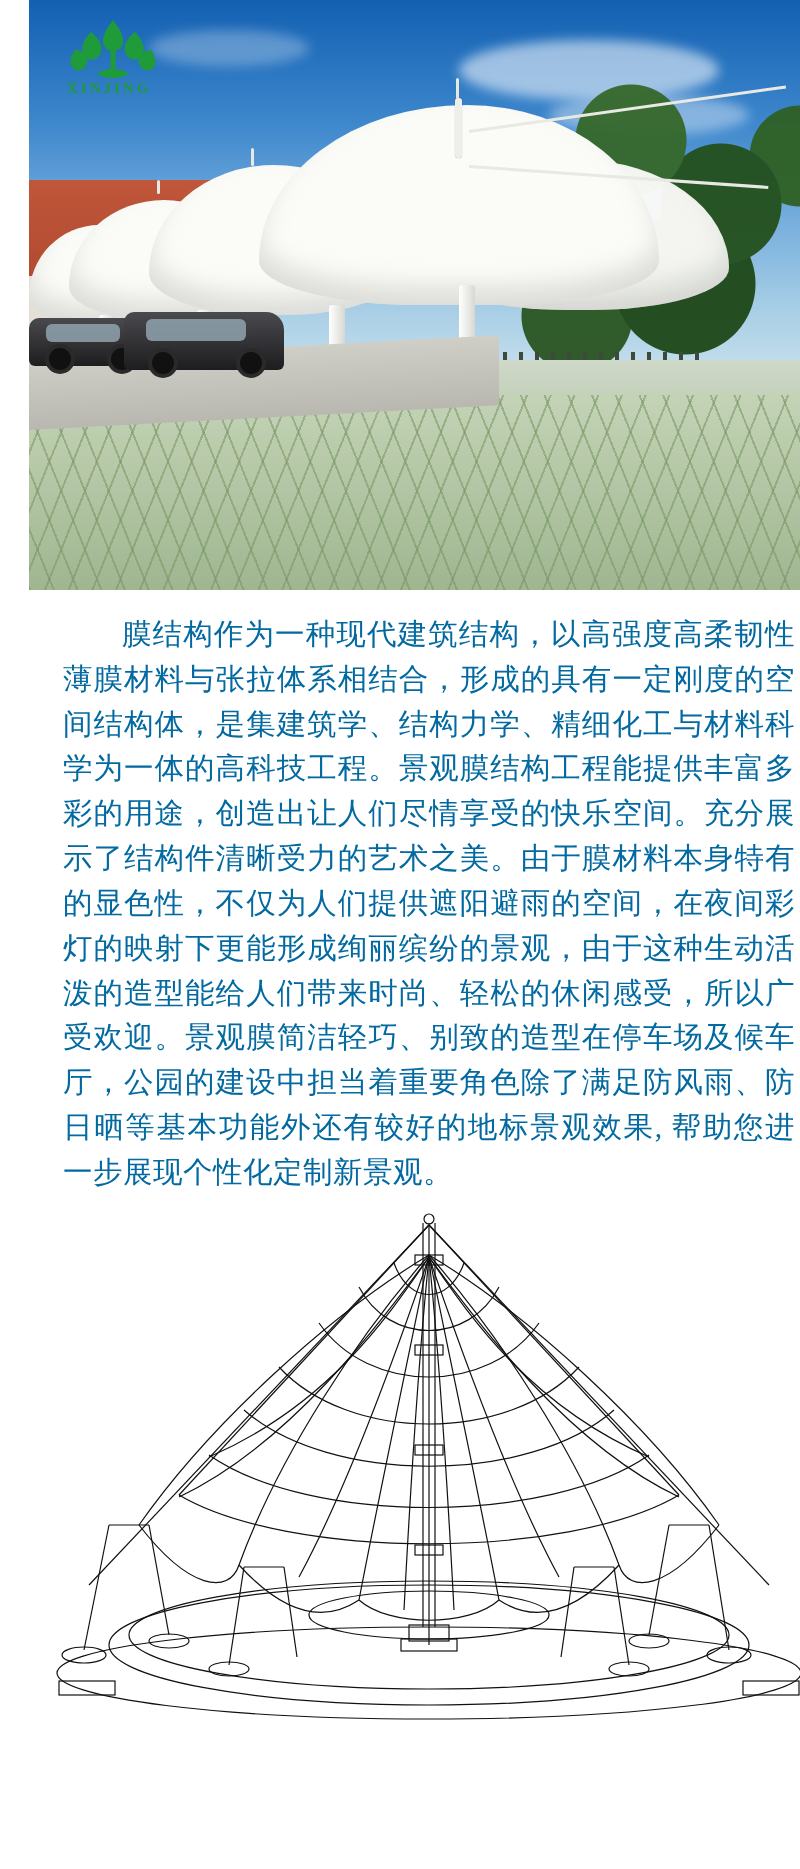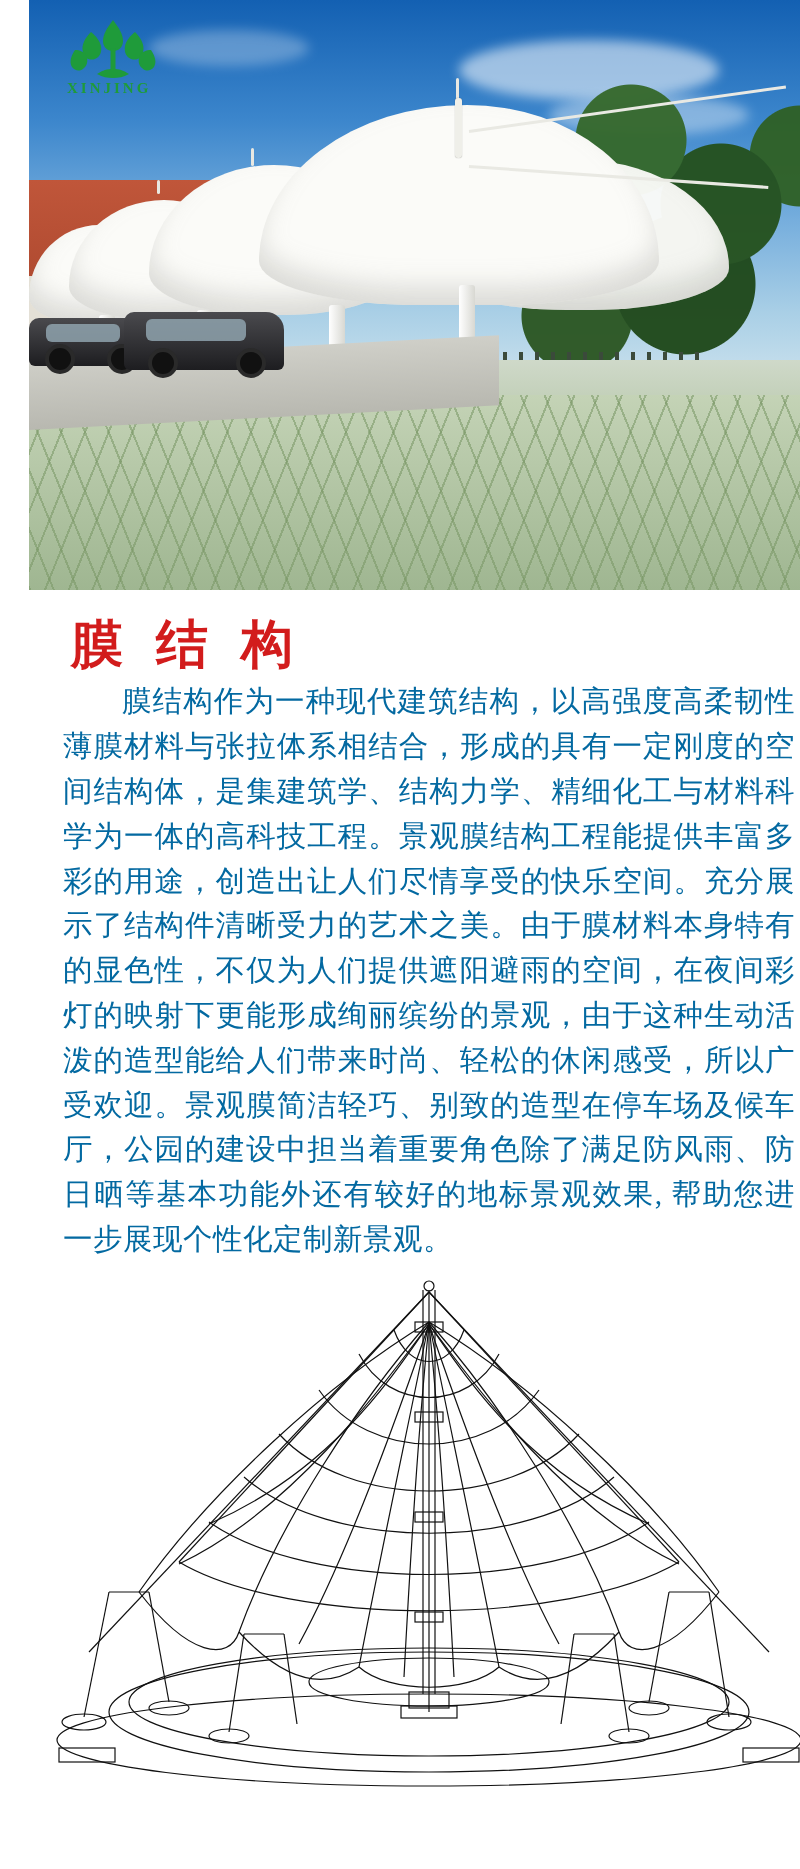--- a/index.html
+++ b/index.html
@@ -285,21 +285,20 @@
           <path d="M84 32c4 6 6 12 3 17-3 4-8 5-12 1-4-3-4-9-2-13 2-3 6-5 11-5z"></path>
           <rect x="43.5" y="30" width="5" height="28" rx="2"></rect>
           <path d="M30 56c6-4 10-5 16-5s10 1 16 5c-6 3-10 4-16 4s-10-1-16-4z"></path>
         </g>
       </svg>
       <div class="logo-text">XINJING</div>
     </div>
   </div>
 
   <div class="content">
-    <h1 class="title">膜 结 构</h1>
     <p class="body-text">膜结构作为一种现代建筑结构，以高强度高柔韧性薄膜材料与张拉体系相结合，形成的具有一定刚度的空间结构体，是集建筑学、结构力学、精细化工与材料科学为一体的高科技工程。景观膜结构工程能提供丰富多彩的用途，创造出让人们尽情享受的快乐空间。充分展示了结构件清晰受力的艺术之美。由于膜材料本身特有的显色性，不仅为人们提供遮阳避雨的空间，在夜间彩灯的映射下更能形成绚丽缤纷的景观，由于这种生动活泼的造型能给人们带来时尚、轻松的休闲感受，所以广受欢迎。景观膜简洁轻巧、别致的造型在停车场及候车厅，公园的建设中担当着重要角色除了满足防风雨、防日晒等基本功能外还有较好的地标景观效果, 帮助您进一步展现个性化定制新景观。</p>
   </div>
 
   <div class="drawing">
     <svg width="800" height="530" viewBox="0 0 800 530">
       <g fill="none" stroke="#111111" stroke-width="1.2">
 
         <line x1="400" y1="28" x2="400" y2="450"></line>
         <line x1="394" y1="28" x2="394" y2="432"></line>
         <line x1="406" y1="28" x2="406" y2="432"></line>

